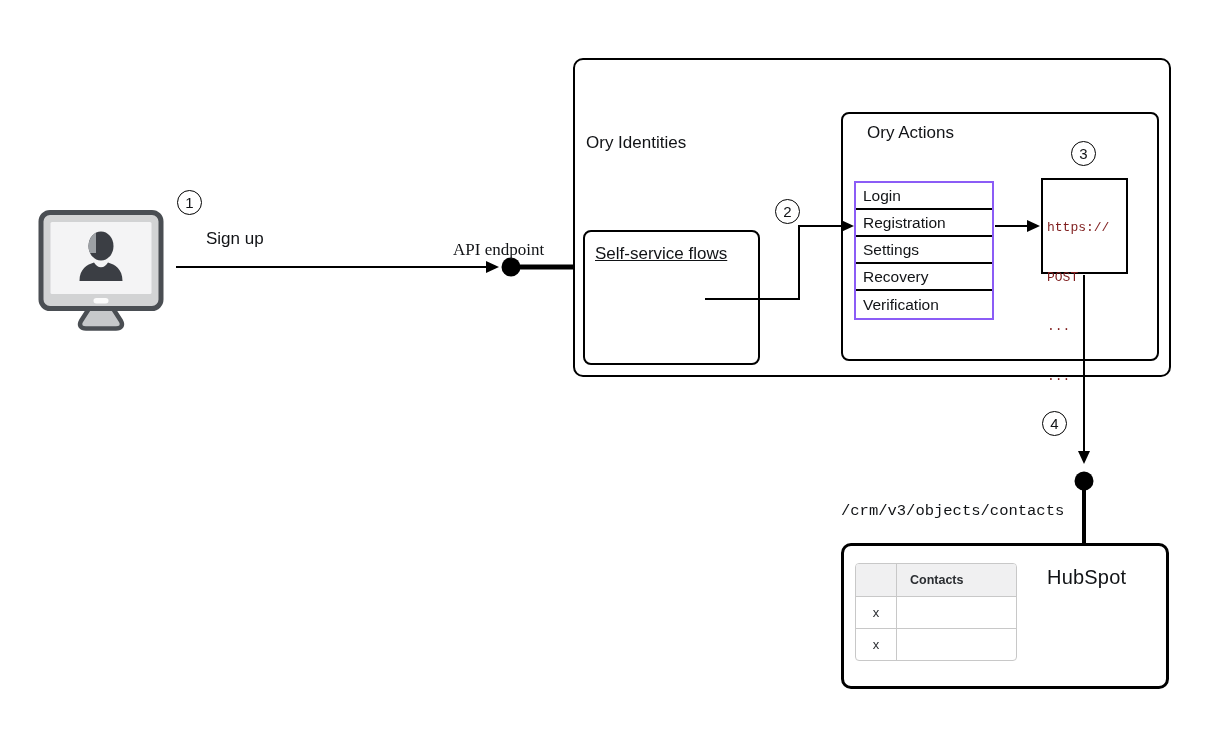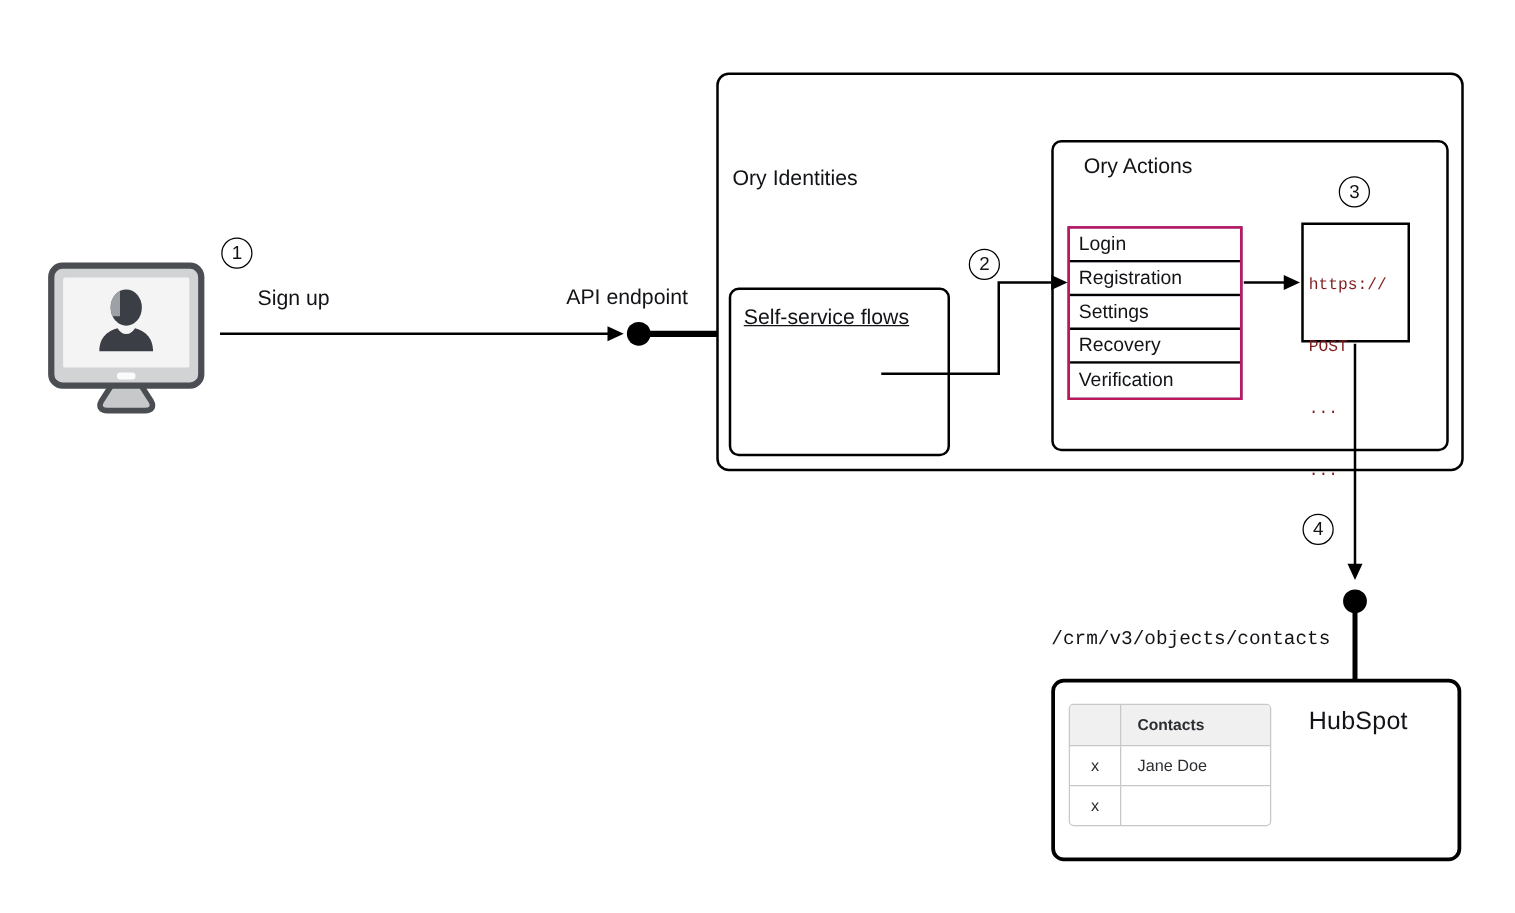--- a/index.html
+++ b/index.html
@@ -44,22 +44,22 @@
   .flow-label {
     position: absolute;
     font-size: 17px;
     white-space: nowrap;
   }
   
   .menu {
     position: absolute;
     left: 854px; top: 181px;
     width: 140px;
-    border: 2px solid #be185d;
-    background: #4c1d95;
+    border: 2px solid #8b5cf6;
+    background: #000000;
   }
   .menu-row {
     height: 27px;
     border-bottom: 2px solid #000;
     display: flex; align-items: center;
     padding-left: 7px;
     font-size: 15.5px;
     background: #fff;
   }
   .menu-row:last-child { border-bottom: none; }
@@ -168,21 +168,21 @@
       </g>
       <rect x="56.5" y="91" width="15" height="5.5" rx="2.75" fill="#fbfbfb"></rect>
     </svg>
   </div>
 
   <div class="badge" style="left:177px; top:190px;">
     <span>1</span>
   </div>
   <div class="flow-label" style="left:206px; top:229px;">Sign up</div>
 
-  <div class="flow-label" style="left:453px; top:228px;">API endpoint</div>
+  <div class="flow-label" style="left:453px; top:240px;font-family:Liberation Serif, serif;">API endpoint</div>
 
   <div class="dbox" style="left:573px; top:58px; width:598px; height:319px; border-radius:10px;"></div>
   <div class="box-title" style="left:586px; top:85px;margin-top:48px;">Ory Identities</div>
 
   <div class="dbox" style="left:583px; top:230px; width:177px; height:135px; border-radius:8px;"></div>
   <div class="box-title" style="left:595px; top:244px;text-decoration:underline;">Self-service flows</div>
 
   <div class="badge" style="left:775px; top:199px;">
     <span>2</span>
   </div>
@@ -227,20 +227,19 @@
   <div class="dbox" style="left:841px; top:543px; width:328px; height:146px; border-radius:10px; border-width:3px;"></div>
   <div class="hubspot-title" style="left:1047px; top:566px;">HubSpot</div>
 
   <div class="ctable">
     <div class="ctable-row header">
       <div class="ctable-cell c1"></div>
       <div class="ctable-cell c2">Contacts</div>
     </div>
     <div class="ctable-row">
       <div class="ctable-cell c1">x</div>
-      <div class="ctable-cell c2">Jane Doe</div>
     </div>
     <div class="ctable-row">
       <div class="ctable-cell c1">x</div>
     </div>
   </div>
 
 </div>
 
 </body></html>

